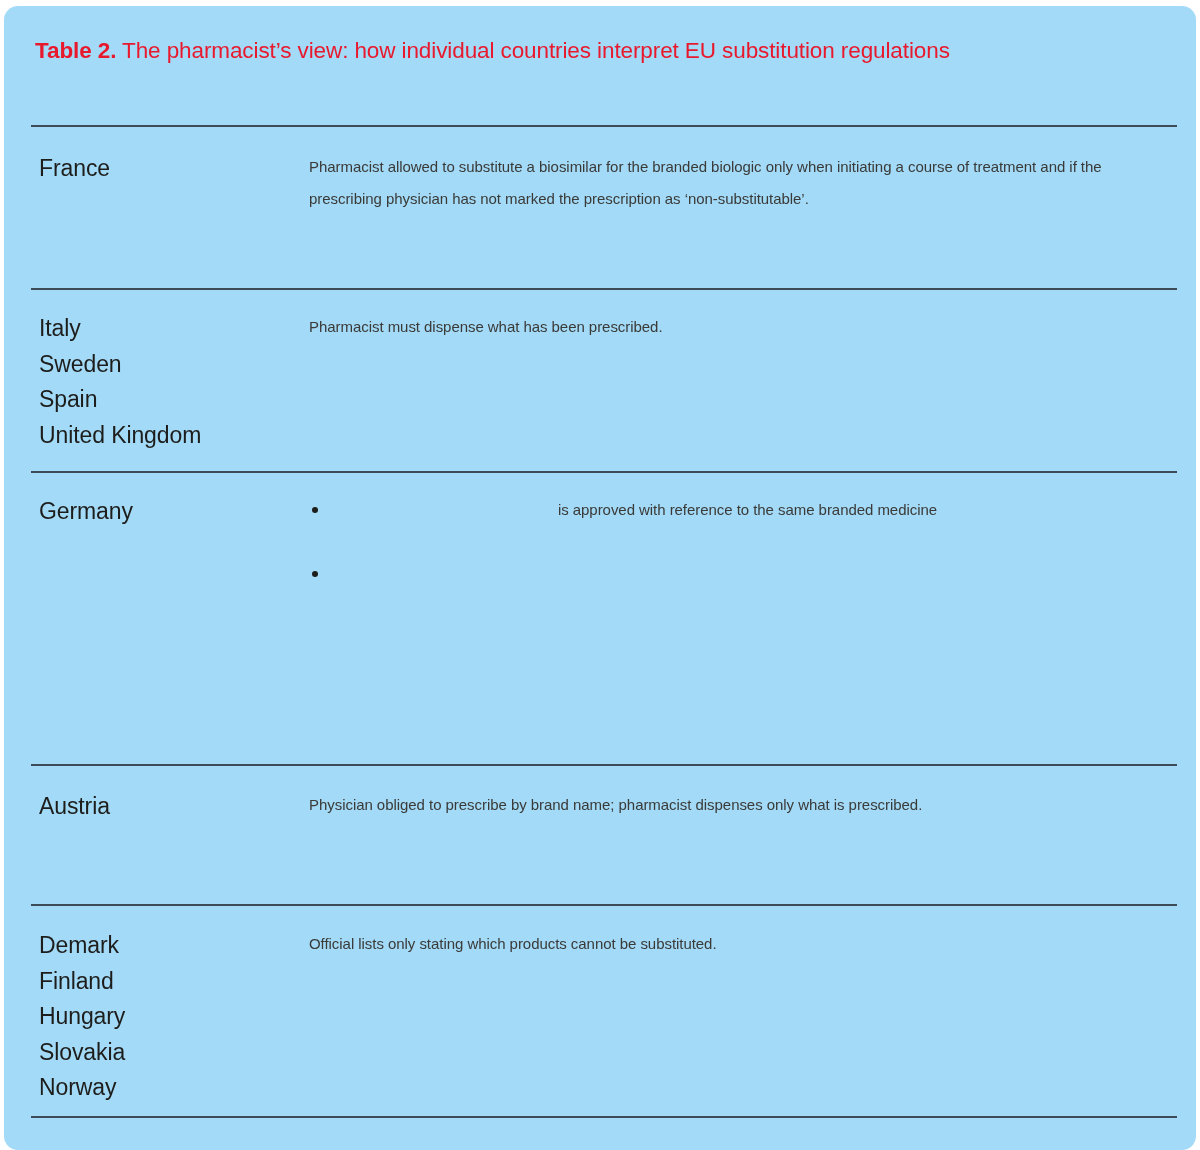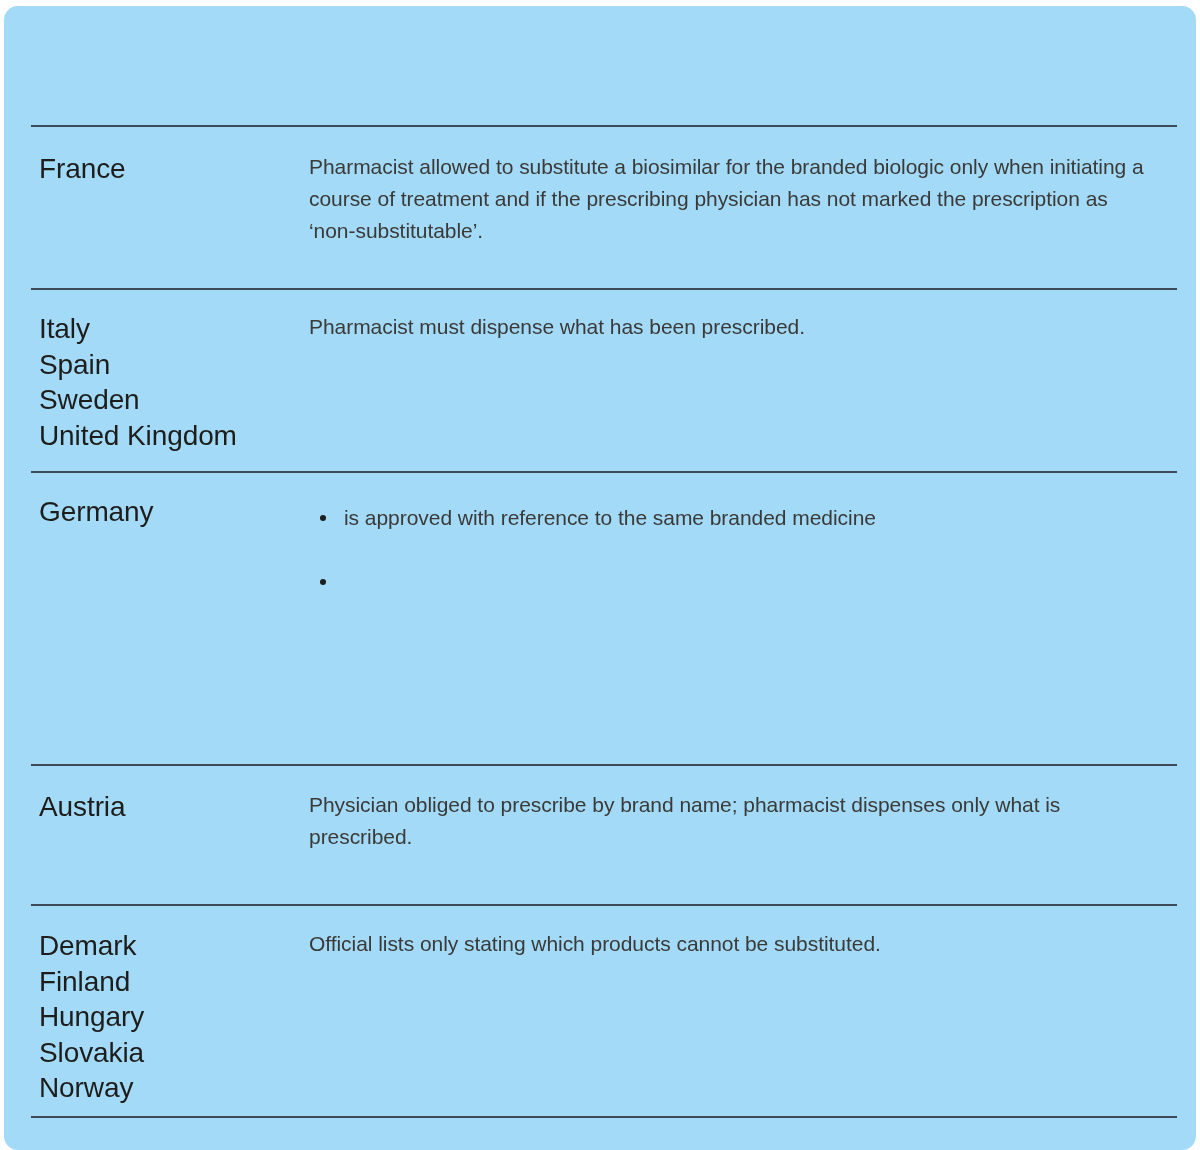--- a/index.html
+++ b/index.html
@@ -61,50 +61,51 @@
 
   .row {
     position: absolute;
     left: 0;
     width: 1192px;
   }
   .country-cell {
     position: absolute;
     left: 35px;
     width: 255px;
-    font-size: 28px;
+    font-size: 23px;
     line-height: 35.5px;
     color: #1d1d1b;
     letter-spacing: -0.1px;
   }
   .country-cell .country {
     display: block;
     white-space: nowrap;
   }
 
   .desc-cell {
     position: absolute;
     left: 305px;
     width: 850px;
-    font-size: 21px;
+    font-size: 15px;
     line-height: 32px;
     color: #3a3a38;
     letter-spacing: -0.05px;
   }
   .desc-cell p {
     margin: 0;
   }
 
   .desc-intro {
     margin-left: 30px !important;
   }
   .bullet-list {
     list-style: none;
-    margin: 8px;
+    margin: 0;
     padding: 0;
+    text-align: center;
   }
   .bullet-list li {
     position: relative;
     padding-left: 27px;
     margin: 0;
   }
   .bullet-list li.gap {
     margin-top: 32px;
   }
   .bullet-list li .dot {
@@ -115,20 +116,24 @@
     height: 6px;
     background: #1d1d1b;
     border-radius: 50%;
   }
 </style>
 </head>
 <body>
 
 <div class="table-panel">
 
+  <div class="table-title">
+    <span class="label">Table 2.</span>
+    <span class="caption">The pharmacist’s view: how individual countries interpret EU substitution regulations</span>
+  </div>
 
   <div class="rules">
     <div class="rule" style="top:119px"></div>
 
     <div class="rule" style="top:282px"></div>
     <div class="rule" style="top:465px"></div>
     <div class="rule" style="top:758px"></div>
     <div class="rule" style="top:898px"></div>
     <div class="rule" style="top:1110px"></div>
   </div>
@@ -138,22 +143,22 @@
       <span class="country">France</span>
     </div>
     <div class="desc-cell">
       <p>Pharmacist allowed to substitute a biosimilar for the branded biologic only when initiating a course of treatment and if the prescribing physician has not marked the prescription as ‘non-substitutable’.</p>
     </div>
   </div>
 
   <div class="row" style="top:305px">
     <div class="country-cell">
       <span class="country">Italy</span>
+      <span class="country">Sweden</span>
       <span class="country">Spain</span>
-      <span class="country">Sweden</span>
       <span class="country">United Kingdom</span>
     </div>
     <div class="desc-cell">
       <p>Pharmacist must dispense what has been prescribed.</p>
     </div>
   </div>
 
   <div class="row" style="top:488px">
     <div class="country-cell">
       <span class="country">Germany</span>

